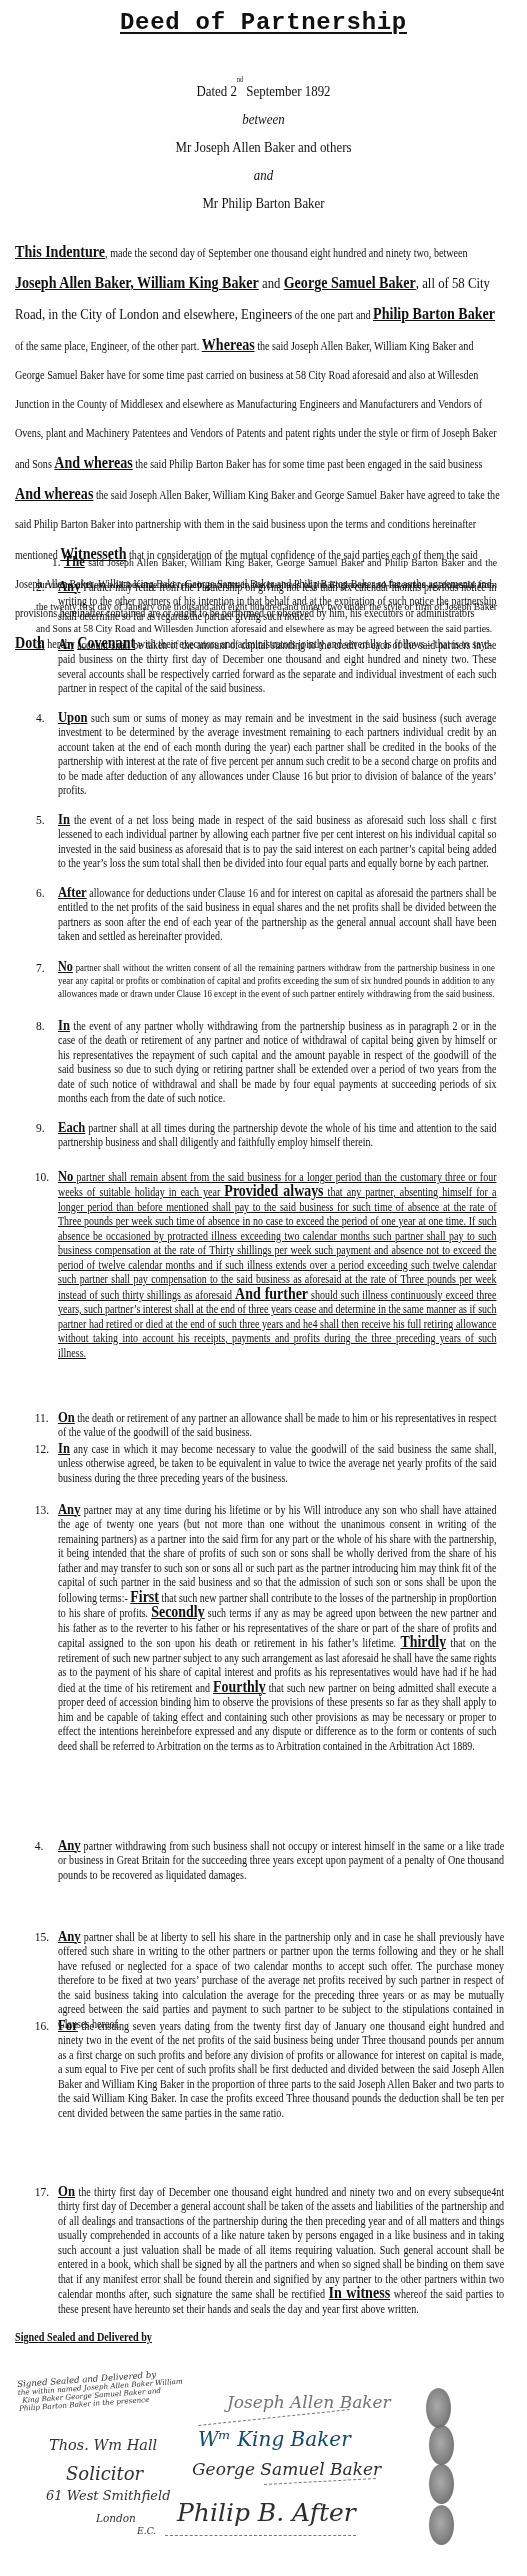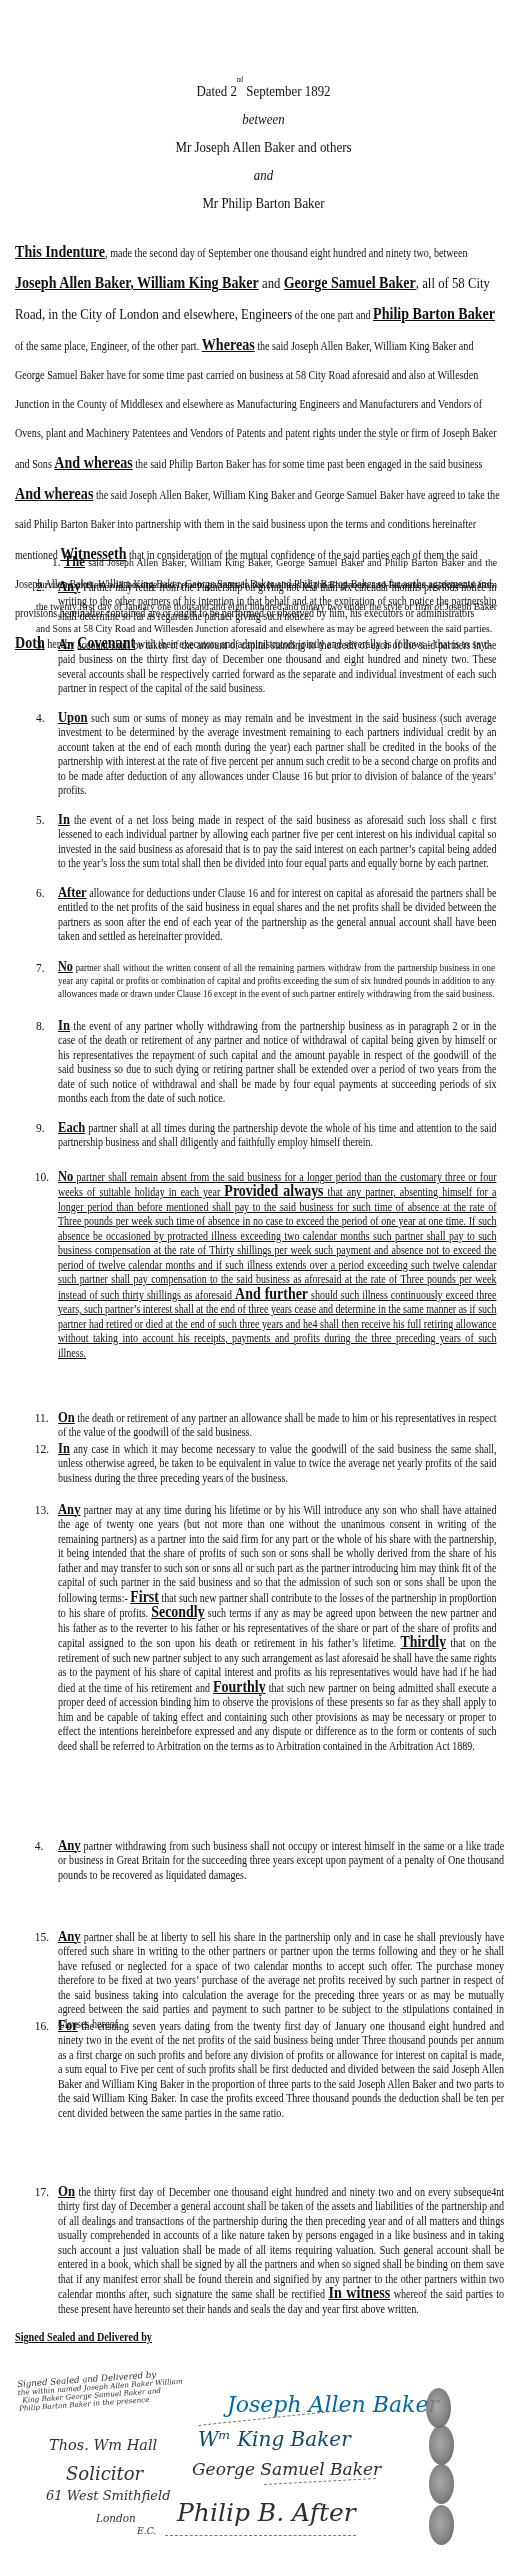--- a/index.html
+++ b/index.html
@@ -24,20 +24,21 @@
   .sig-area { position:absolute; top:2372px; left:0; width:527px; height:204px; }
   .hand { position:absolute; font-family:"DejaVu Serif", serif; font-style:italic; color:#333; white-space:nowrap; }
   .seal { position:absolute; width:25px; height:40px; border-radius:50%; background:radial-gradient(ellipse at 45% 45%, #9a9a9a 0%, #777 45%, #555 80%, #888 100%); opacity:0.85; }
   .flourish { position:absolute; border-bottom:0.7px dashed #777; }
 </style>
 </head>
 <body>
 
 <div class="page">
 
+  <div class="title"><span>Deed of Partnership</span></div>
 
   <div class="header">
     <div><span>Dated 2</span><sup>nd</sup><span> September 1892</span></div>
     <div class="it">between</div>
     <div>Mr Joseph Allen Baker and others</div>
     <div class="it">and</div>
     <div>Mr Philip Barton Baker</div>
   </div>
 
   <div class="preamble">
@@ -144,21 +145,21 @@
 
     <div>
       <div class="hand" style="left:49px;top:65px;font-size:14.5px;">Thos. Wm Hall</div>
       <div class="hand" style="left:66px;top:91px;font-size:18px;">Solicitor</div>
       <div class="hand" style="left:46px;top:116px;font-size:13px;">61 West Smithfield</div>
       <div class="hand" style="left:96px;top:140px;font-size:10.5px;">London</div>
       <div class="hand" style="left:137px;top:153px;font-size:9.2px;">E.C.</div>
     </div>
 
     <div>
-      <div class="hand" style="left:227px;top:20px;font-size:22px;color:#0369a1;">Joseph Allen Baker</div>
+      <div class="hand" style="left:227px;top:20px;font-size:17px;color:#737373;">Joseph Allen Baker</div>
       <div class="flourish" style="left:198px;top:45px;width:152px;transform:rotate(-6deg);"></div>
       <div class="hand" style="left:198px;top:55px;font-size:20px;color:#0c4a6e;">Wᵐ King Baker</div>
       <div class="hand" style="left:192px;top:87px;font-size:17px;color:#2e2e2e;">George Samuel Baker</div>
       <div class="flourish" style="left:264px;top:109px;width:112px;transform:rotate(-3deg);"></div>
       <div class="hand" style="left:177px;top:126px;font-size:25px;color:#2e2e2e;">Philip B. After</div>
       <div class="flourish" style="left:165px;top:163px;width:191px;"></div>
     </div>
 
     <div>
       <div class="seal" style="left:426px;top:16px;"></div>

